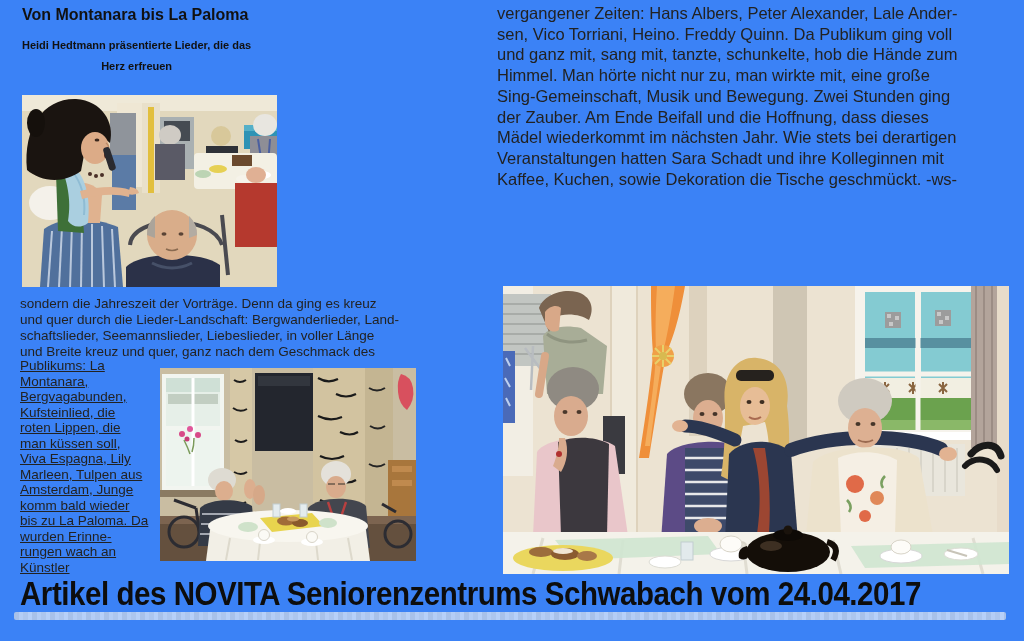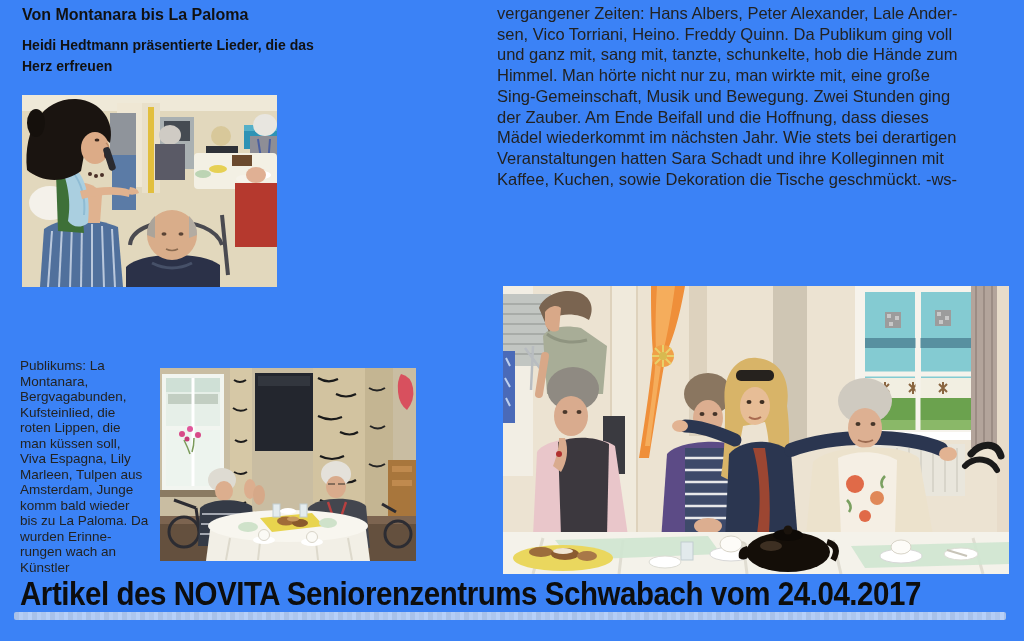--- a/index.html
+++ b/index.html
@@ -1,25 +1,25 @@
 <!DOCTYPE html>
 <html><head>
 <meta charset="utf-8">
 <style>
   html,body{margin:0;padding:0;background:#ffffff;}
   .page{
     position:relative;width:1024px;height:641px;background:#3b82f6;overflow:hidden;
     font-family:"Liberation Sans", sans-serif;color:#1c1c1c;
   }
   .hl{position:absolute;left:22px;top:6px;margin:0;font-size:16px;font-weight:bold;white-space:nowrap;color:#111;}
-  .shl{position:absolute;left:22px;top:35px;margin:0;font-size:14px;line-height:21px;font-weight:bold;white-space:pre-line;color:#111;}
+  .shl{position:absolute;left:22px;top:35px;margin:0;font-size:11px;line-height:21px;font-weight:bold;white-space:pre-line;color:#111;text-align:center;}
   .txt{position:absolute;white-space:pre-line;font-size:13.5px;line-height:16px;color:#222;}
   .t1{left:284px;top:91px;width:162px;}
   .t2{left:20px;top:296px;width:430px;}
-  .t3{left:20px;top:358px;width:158px;line-height:15.5px;}
+  .t3{left:20px;top:358px;width:158px;line-height:15.5px;text-decoration:underline;}
   .rcol{left:497px;top:3px;width:530px;font-size:16.5px;line-height:20.7px;}
   figure.photo{position:absolute;margin:0;padding:0;}
   figure.photo svg{display:block;}
   .photo1{left:22px;top:95px;}
   .photo2{left:160px;top:368px;}
   .photo3{left:503px;top:286px;}
   .caption{
     position:absolute;left:20px;top:577px;margin:0;font-size:33.5px;font-weight:bold;
     letter-spacing:-0.5px;white-space:nowrap;color:#0d0d0d;
     transform:scaleX(0.88);transform-origin:left top;line-height:1.0;
@@ -114,20 +114,24 @@
         <circle cx="68" cy="79" r="2" fill="#4a3028"></circle>
           <circle cx="74" cy="81" r="2" fill="#4a3028"></circle>
           <circle cx="80" cy="80" r="2" fill="#4a3028"></circle>
         <rect x="84" y="52" width="7" height="24" rx="3" transform="rotate(-18 87 64)" fill="#2a2a30"></rect>
         <path d="M58,96 C76,92 94,90 108,95 L107,102 C92,98 76,100 60,104 Z" fill="#e0b28f"></path>
         <path d="M108,92 q8,1 9,6 q-6,3 -11,1" fill="#e0b28f"></path>
       </g>
     </svg>
   </figure>
 
+  <div class="txt t2">sondern die Jahreszeit der Vorträge. Denn da ging es kreuz
+und quer durch die Lieder-Landschaft: Bergwanderlieder, Land-
+schaftslieder, Seemannslieder, Liebeslieder, in voller Länge
+und Breite kreuz und quer, ganz nach dem Geschmack des</div>
   <div class="txt t3">Publikums: La
 Montanara,
 Bergvagabunden,
 Kufsteinlied, die
 roten Lippen, die
 man küssen soll,
 Viva Espagna, Lily
 Marleen, Tulpen aus
 Amsterdam, Junge
 komm bald wieder

